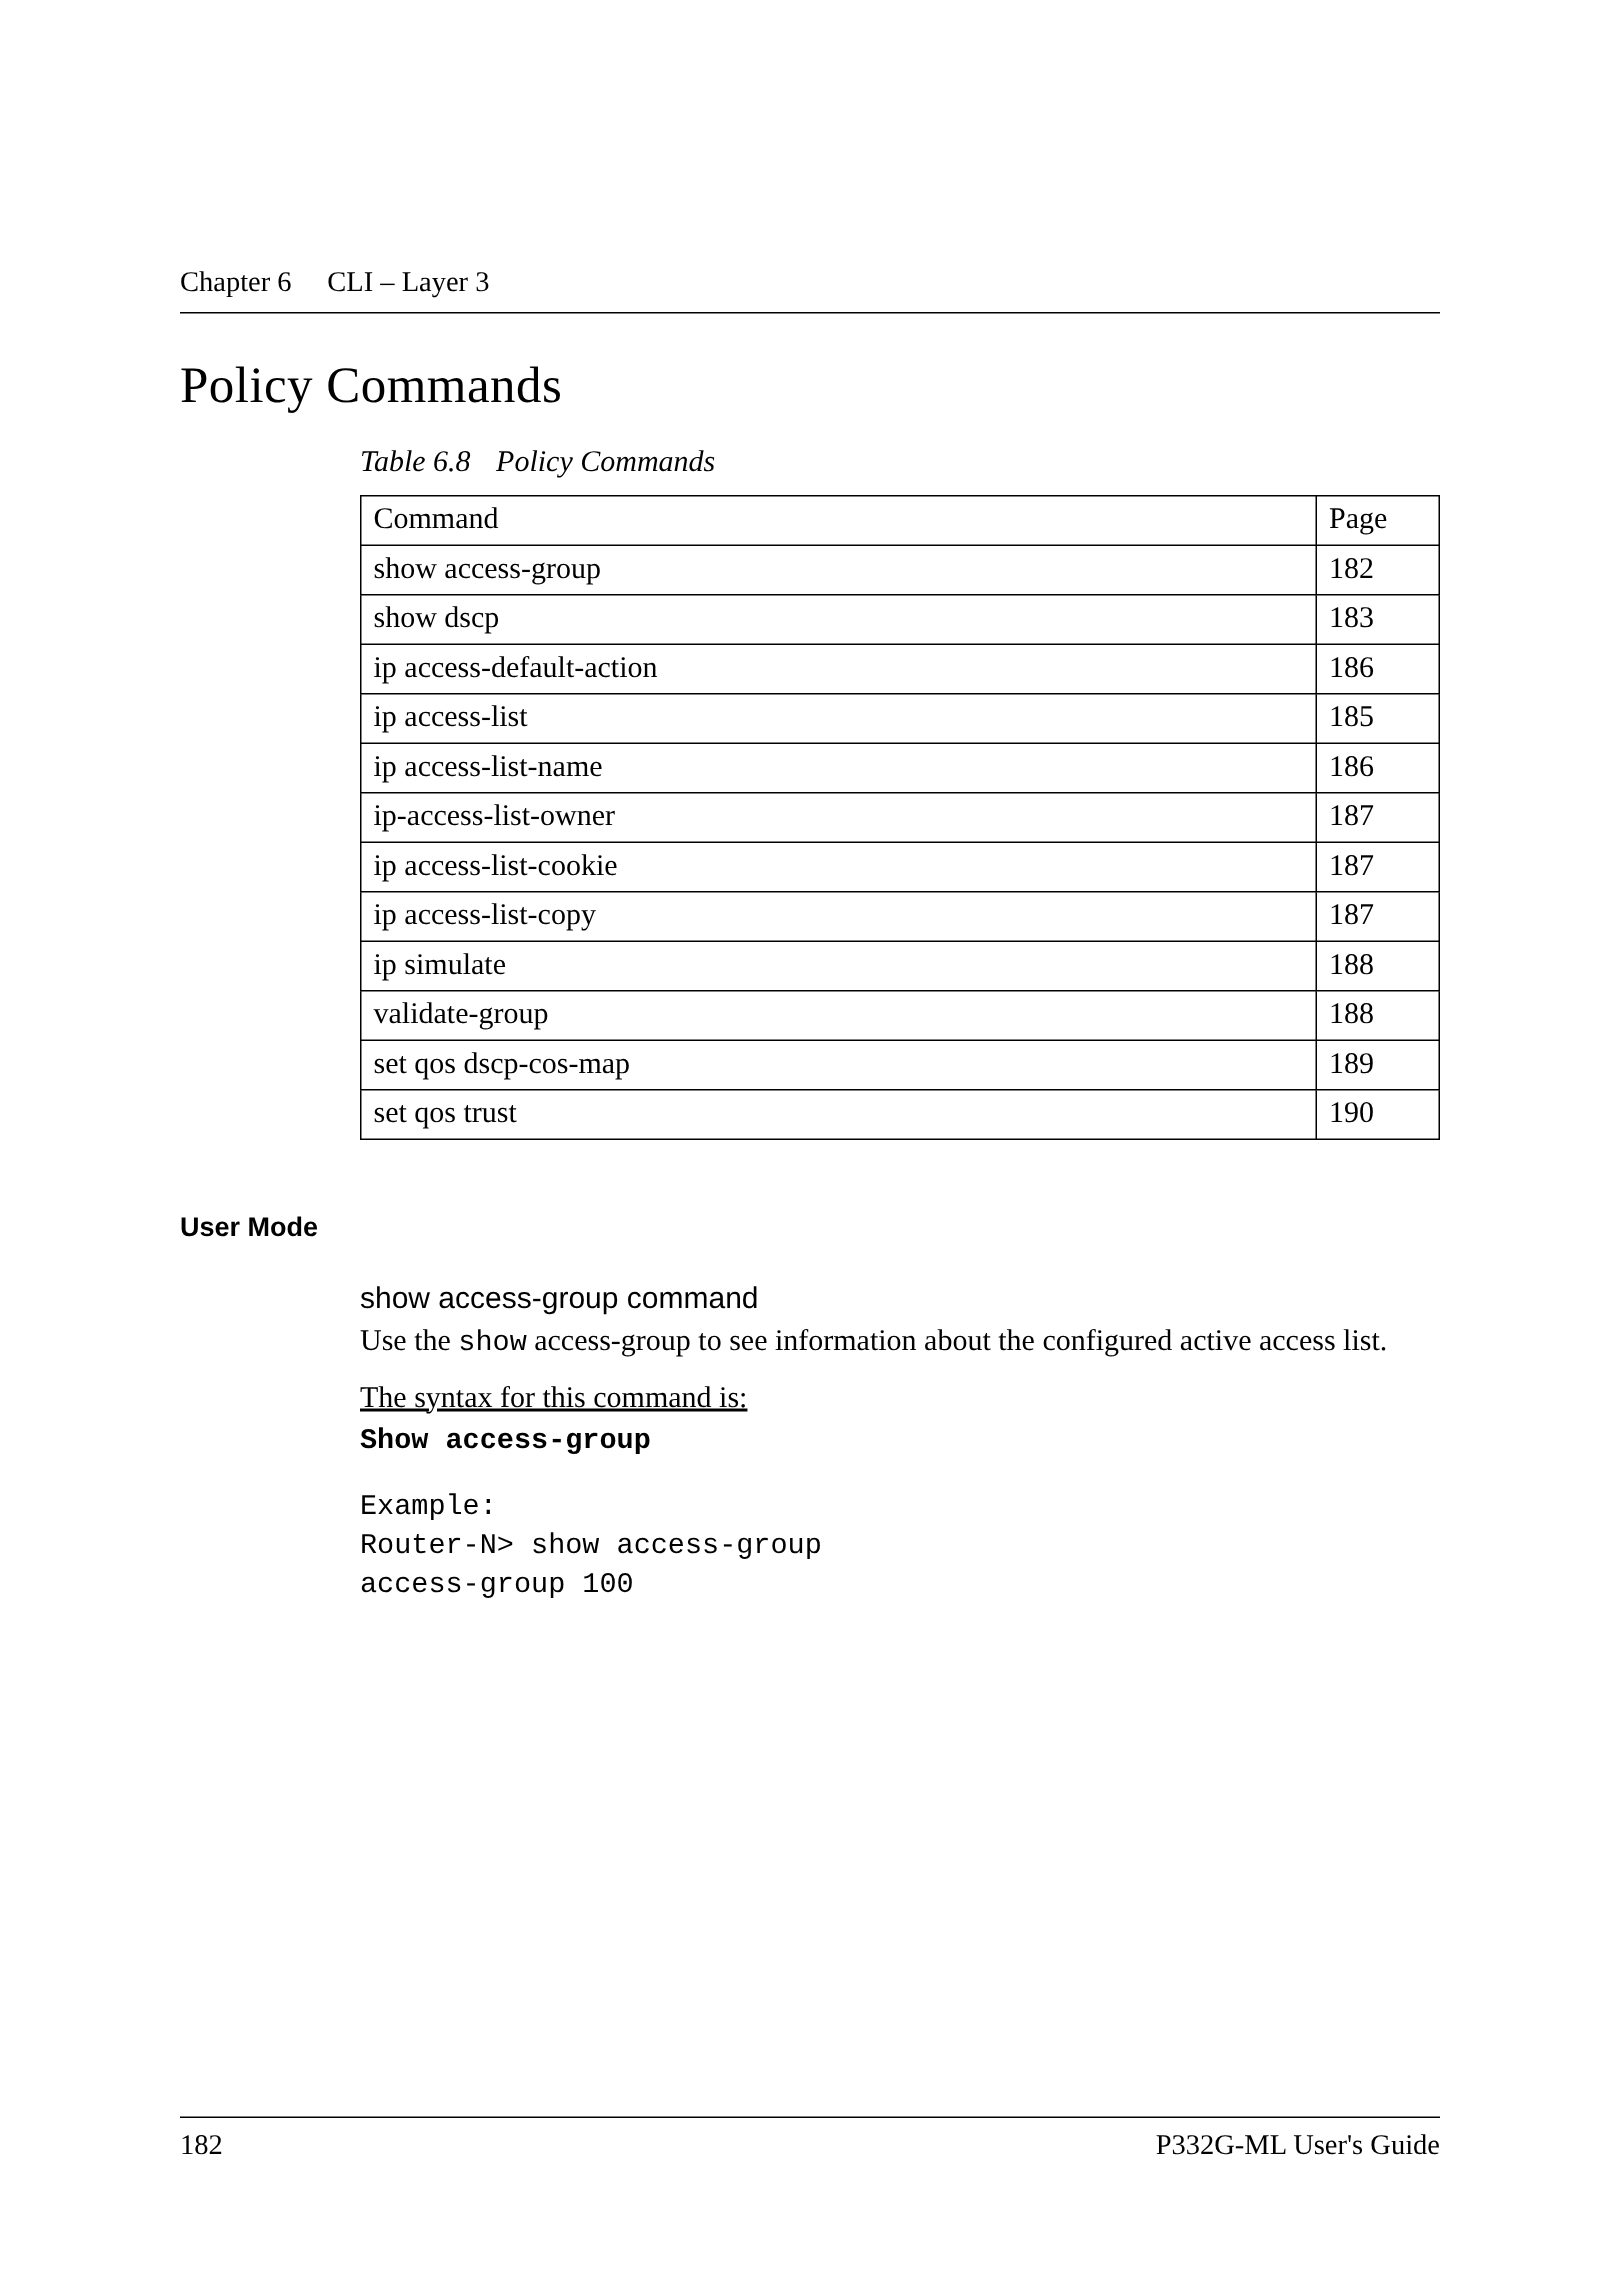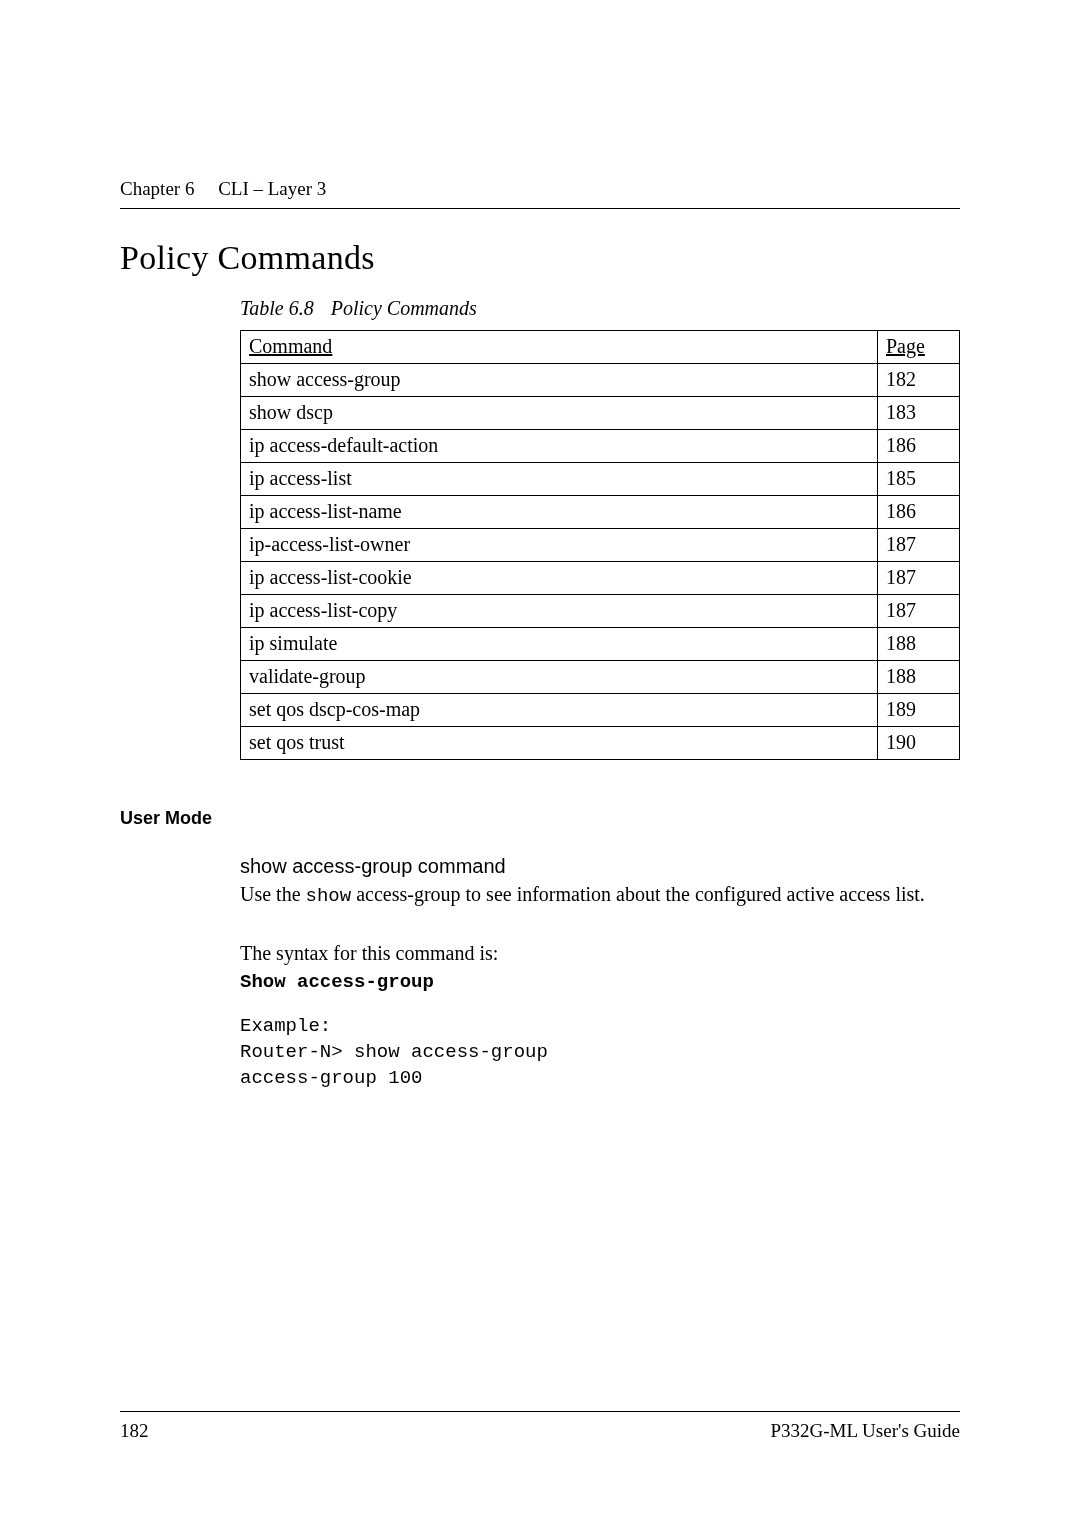--- a/index.html
+++ b/index.html
@@ -5,28 +5,28 @@
   * { margin: 0; padding: 0; box-sizing: border-box; }
   html, body { width: 1080px; height: 1528px; background: #fff; font-family: "Times New Roman", Georgia, serif; color: #000; }
   .page { padding: 178px 120px 0 120px; position: relative; height: 100%; }
   .running-head { font-family: "Times New Roman", serif; font-size: 19px; margin-left: 0; }
   .hr-top { border: none; border-top: 1.2px solid #000; margin-top: 8px; width: 840px; }
   .h1 { font-family: "Times New Roman", serif; font-size: 34px; font-weight: 400; margin-top: 30px; letter-spacing: .3px; }
   .caption { font-family: "Times New Roman", serif; font-style: italic; font-size: 20px; margin: 20px 0 10px 120px; }
   .caption .tbl-num { font-style: italic; margin-right: 12px; }
   table.cmd { border-collapse: collapse; margin-left: 120px; width: 720px; }
   table.cmd th, table.cmd td { border: 1px solid #000; padding: 4px 8px 5px 8px; font-family: "Times New Roman", serif; font-size: 20px; text-align: left; vertical-align: top; }
-  table.cmd th { font-weight: 400; text-decoration: underline; }
+  table.cmd th { font-weight: 400; }
   .section-head { font-family: Arial, Helvetica, sans-serif; font-weight: 700; font-size: 18px; margin-top: 48px; }
   .sub-head { font-family: Arial, Helvetica, sans-serif; font-weight: 400; font-size: 20px; margin-top: 26px; margin-left: 120px; }
   .body-text { font-family: "Times New Roman", serif; font-size: 20px; margin-left: 120px; margin-top: 4px; line-height: 1.28; max-width: 720px; }
   .body-text .mono-inline { font-family: "Courier New", monospace; font-size: 19px; }
   .mono-block { font-family: "Courier New", monospace; font-size: 19px; margin-left: 120px; margin-top: 4px; }
   .mono-bold { font-weight: 700; }
-  .gap-sm { margin-top: 33px; }
+  .gap-sm { margin-top: 12px; text-decoration: underline; }
   .gap-md { margin-top: 22px; }
   .footer { position: absolute; bottom: 86px; left: 120px; right: 120px; }
   .footer-rule { border: none; border-top: 1px solid #000; }
   .footer-row { display: flex; justify-content: space-between; font-family: "Times New Roman", serif; font-size: 19px; margin-top: 8px; }
 </style>
 </head>
 <body>
 
 <div class="page">
 

